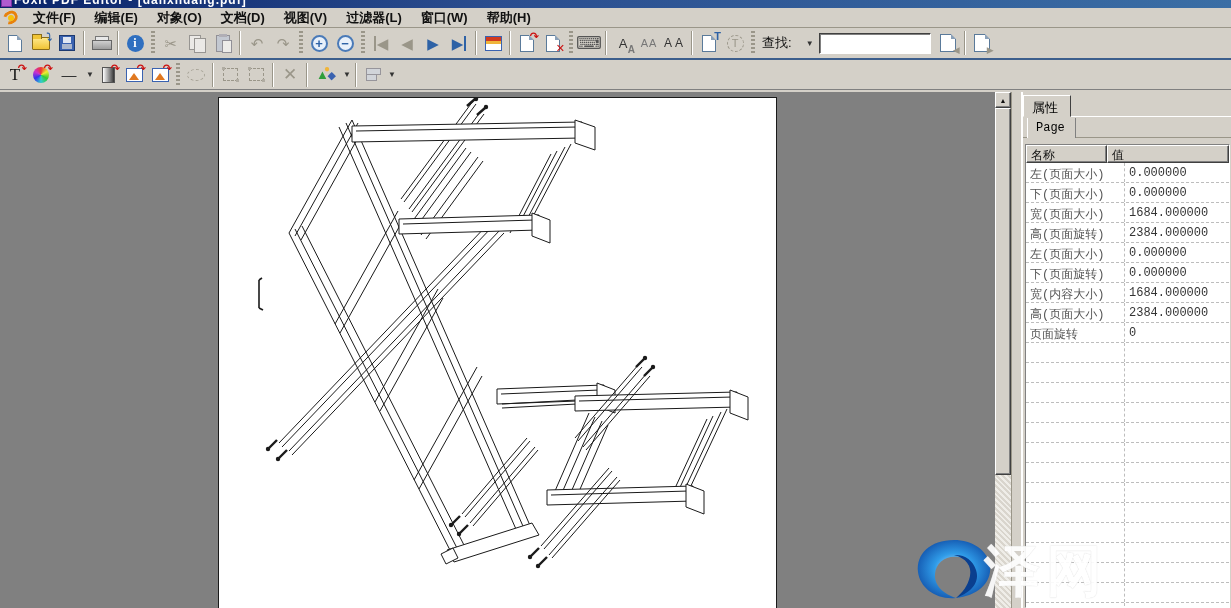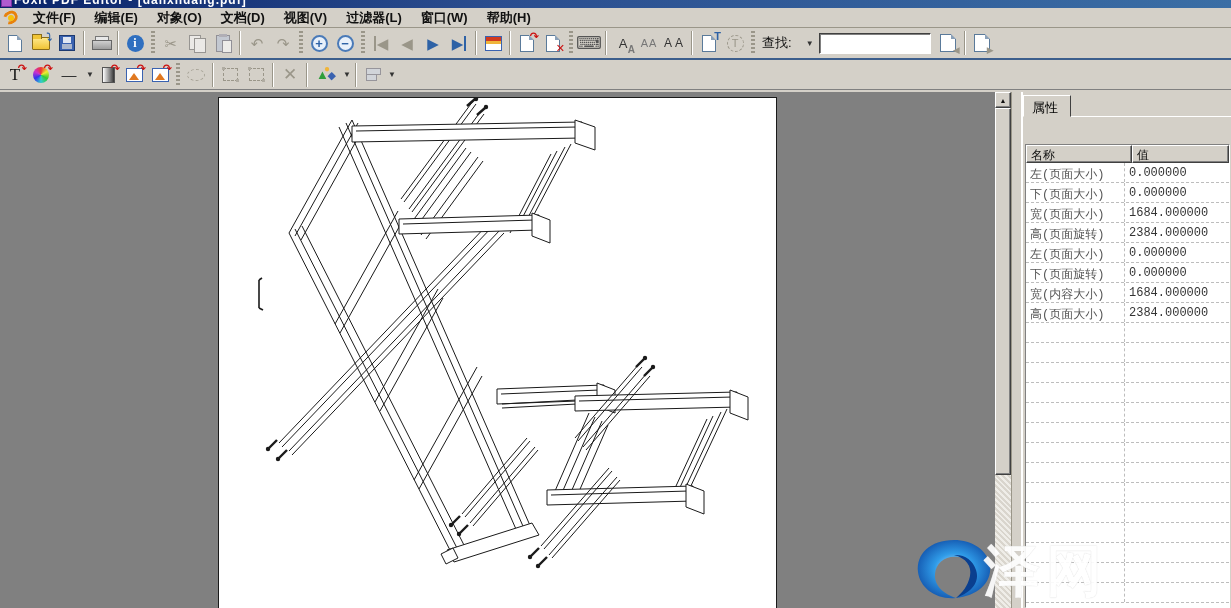--- a/index.html
+++ b/index.html
@@ -131,21 +131,21 @@
     background:#d4d0c8; border:1px solid; border-color:#fff #404040 transparent #fff; z-index:2; }
   .ptab-line { position:absolute; left:0; right:0; bottom:0; border-bottom:1px solid #fff; }
   .subtab-strip { height:21px; position:relative; border-bottom:1px solid #9a9689; }
   .subtab { position:absolute; left:4px; top:1px; height:20px; padding:3px 10px 0 8px; font-size:12px;
     background:#d4d0c8; border-right:1px solid #808080; border-left:1px solid #fff; }
   .prop-table { position:absolute; left:2px; right:1px; top:52px; bottom:0; background:#fff;
     border:1px solid; border-color:#808080 #fff #fff #808080; overflow:hidden; }
   .prop-head { display:flex; height:18px; }
   .prop-head .hc { background:#d4d0c8; border:1px solid; border-color:#fff #404040 #404040 #fff;
     box-shadow:inset -1px -1px 0 #808080; font-size:12px; padding:1px 4px; color:#111; }
-  .hc.c1 { width:106px; } .hc.c2 { flex:1; }
+  .hc.c1 { width:81px; } .hc.c2 { flex:1; }
   .prow { display:flex; height:20px; border-bottom:1px dashed #bdbdbd; font-size:12px; }
   .prow .nc { width:98px; padding:3px 4px 0; color:#555; white-space:nowrap; overflow:hidden; }
   .prow .vc { flex:1; padding:3px 4px 0; color:#333; border-left:1px dashed #bdbdbd; white-space:nowrap; }
 
   
   .wm-logo { position:absolute; left:914px; top:446px; width:80px; height:64px; z-index:6; pointer-events:none; }
   .wm-text { position:absolute; left:984px; top:442px; z-index:30; pointer-events:none;
     color:#fff; opacity:.92; font-size:56px; font-weight:bold; letter-spacing:6px;
     text-shadow:0 0 1px #c8c8c8; white-space:nowrap; }
 </style>
@@ -487,20 +487,23 @@
     <div class="sb-thumb"></div>
   </div>
 
   <div class="splitter"></div>
 
   <div class="panel">
     <div class="ptab-strip">
       <div class="ptab">属性</div>
       <div class="ptab-line"></div>
     </div>
+    <div class="subtab-strip">
+      <div class="subtab">Page</div>
+    </div>
     <div class="prop-table">
       <div class="prop-head">
         <div class="hc c1">名称</div>
         <div class="hc c2">值</div>
       </div>
       <div class="prow">
         <div class="nc">左(页面大小)</div>
         <div class="vc">0.000000</div>
       </div>
       <div class="prow">
@@ -525,20 +528,24 @@
       </div>
       <div class="prow">
         <div class="nc">宽(内容大小)</div>
         <div class="vc">1684.000000</div>
       </div>
       <div class="prow">
         <div class="nc">高(页面大小)</div>
         <div class="vc">2384.000000</div>
       </div>
       <div class="prow">
+        <div class="nc">页面旋转</div>
+        <div class="vc">0</div>
+      </div>
+      <div class="prow">
           <div class="nc"></div>
           <div class="vc"></div>
         </div>
       <div class="prow">
           <div class="nc"></div>
           <div class="vc"></div>
         </div>
       <div class="prow">
           <div class="nc"></div>
           <div class="vc"></div>

